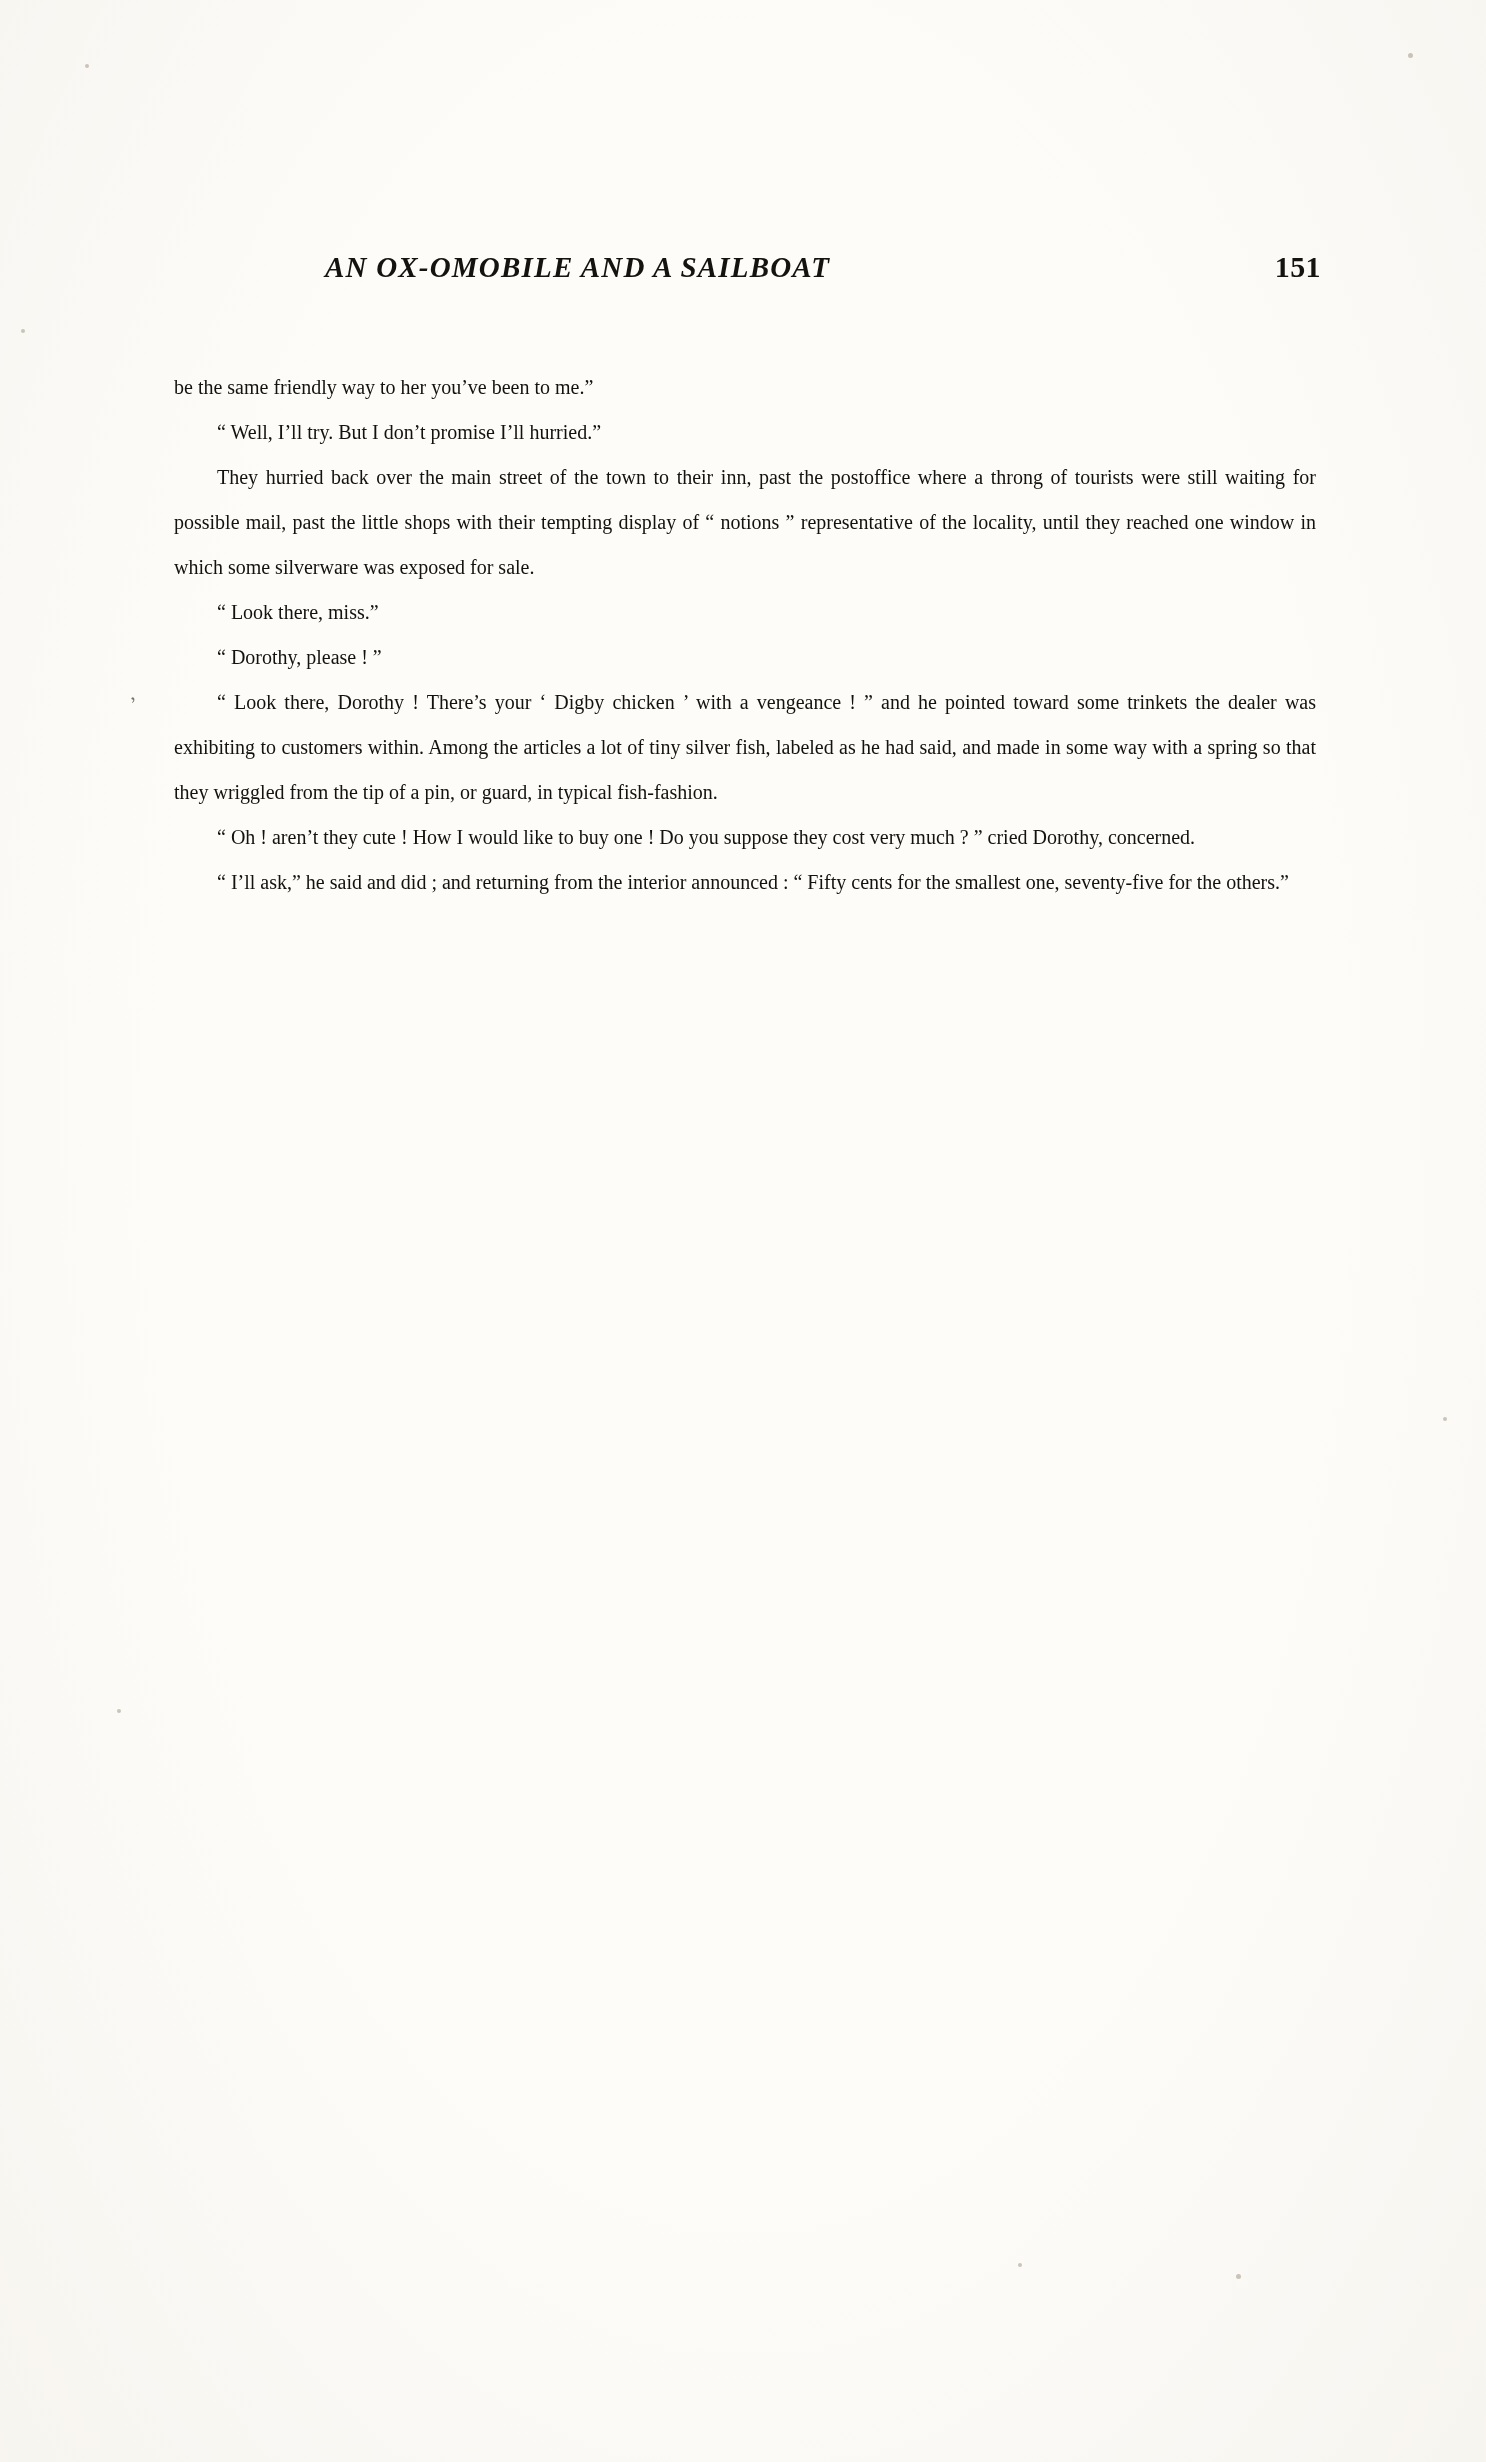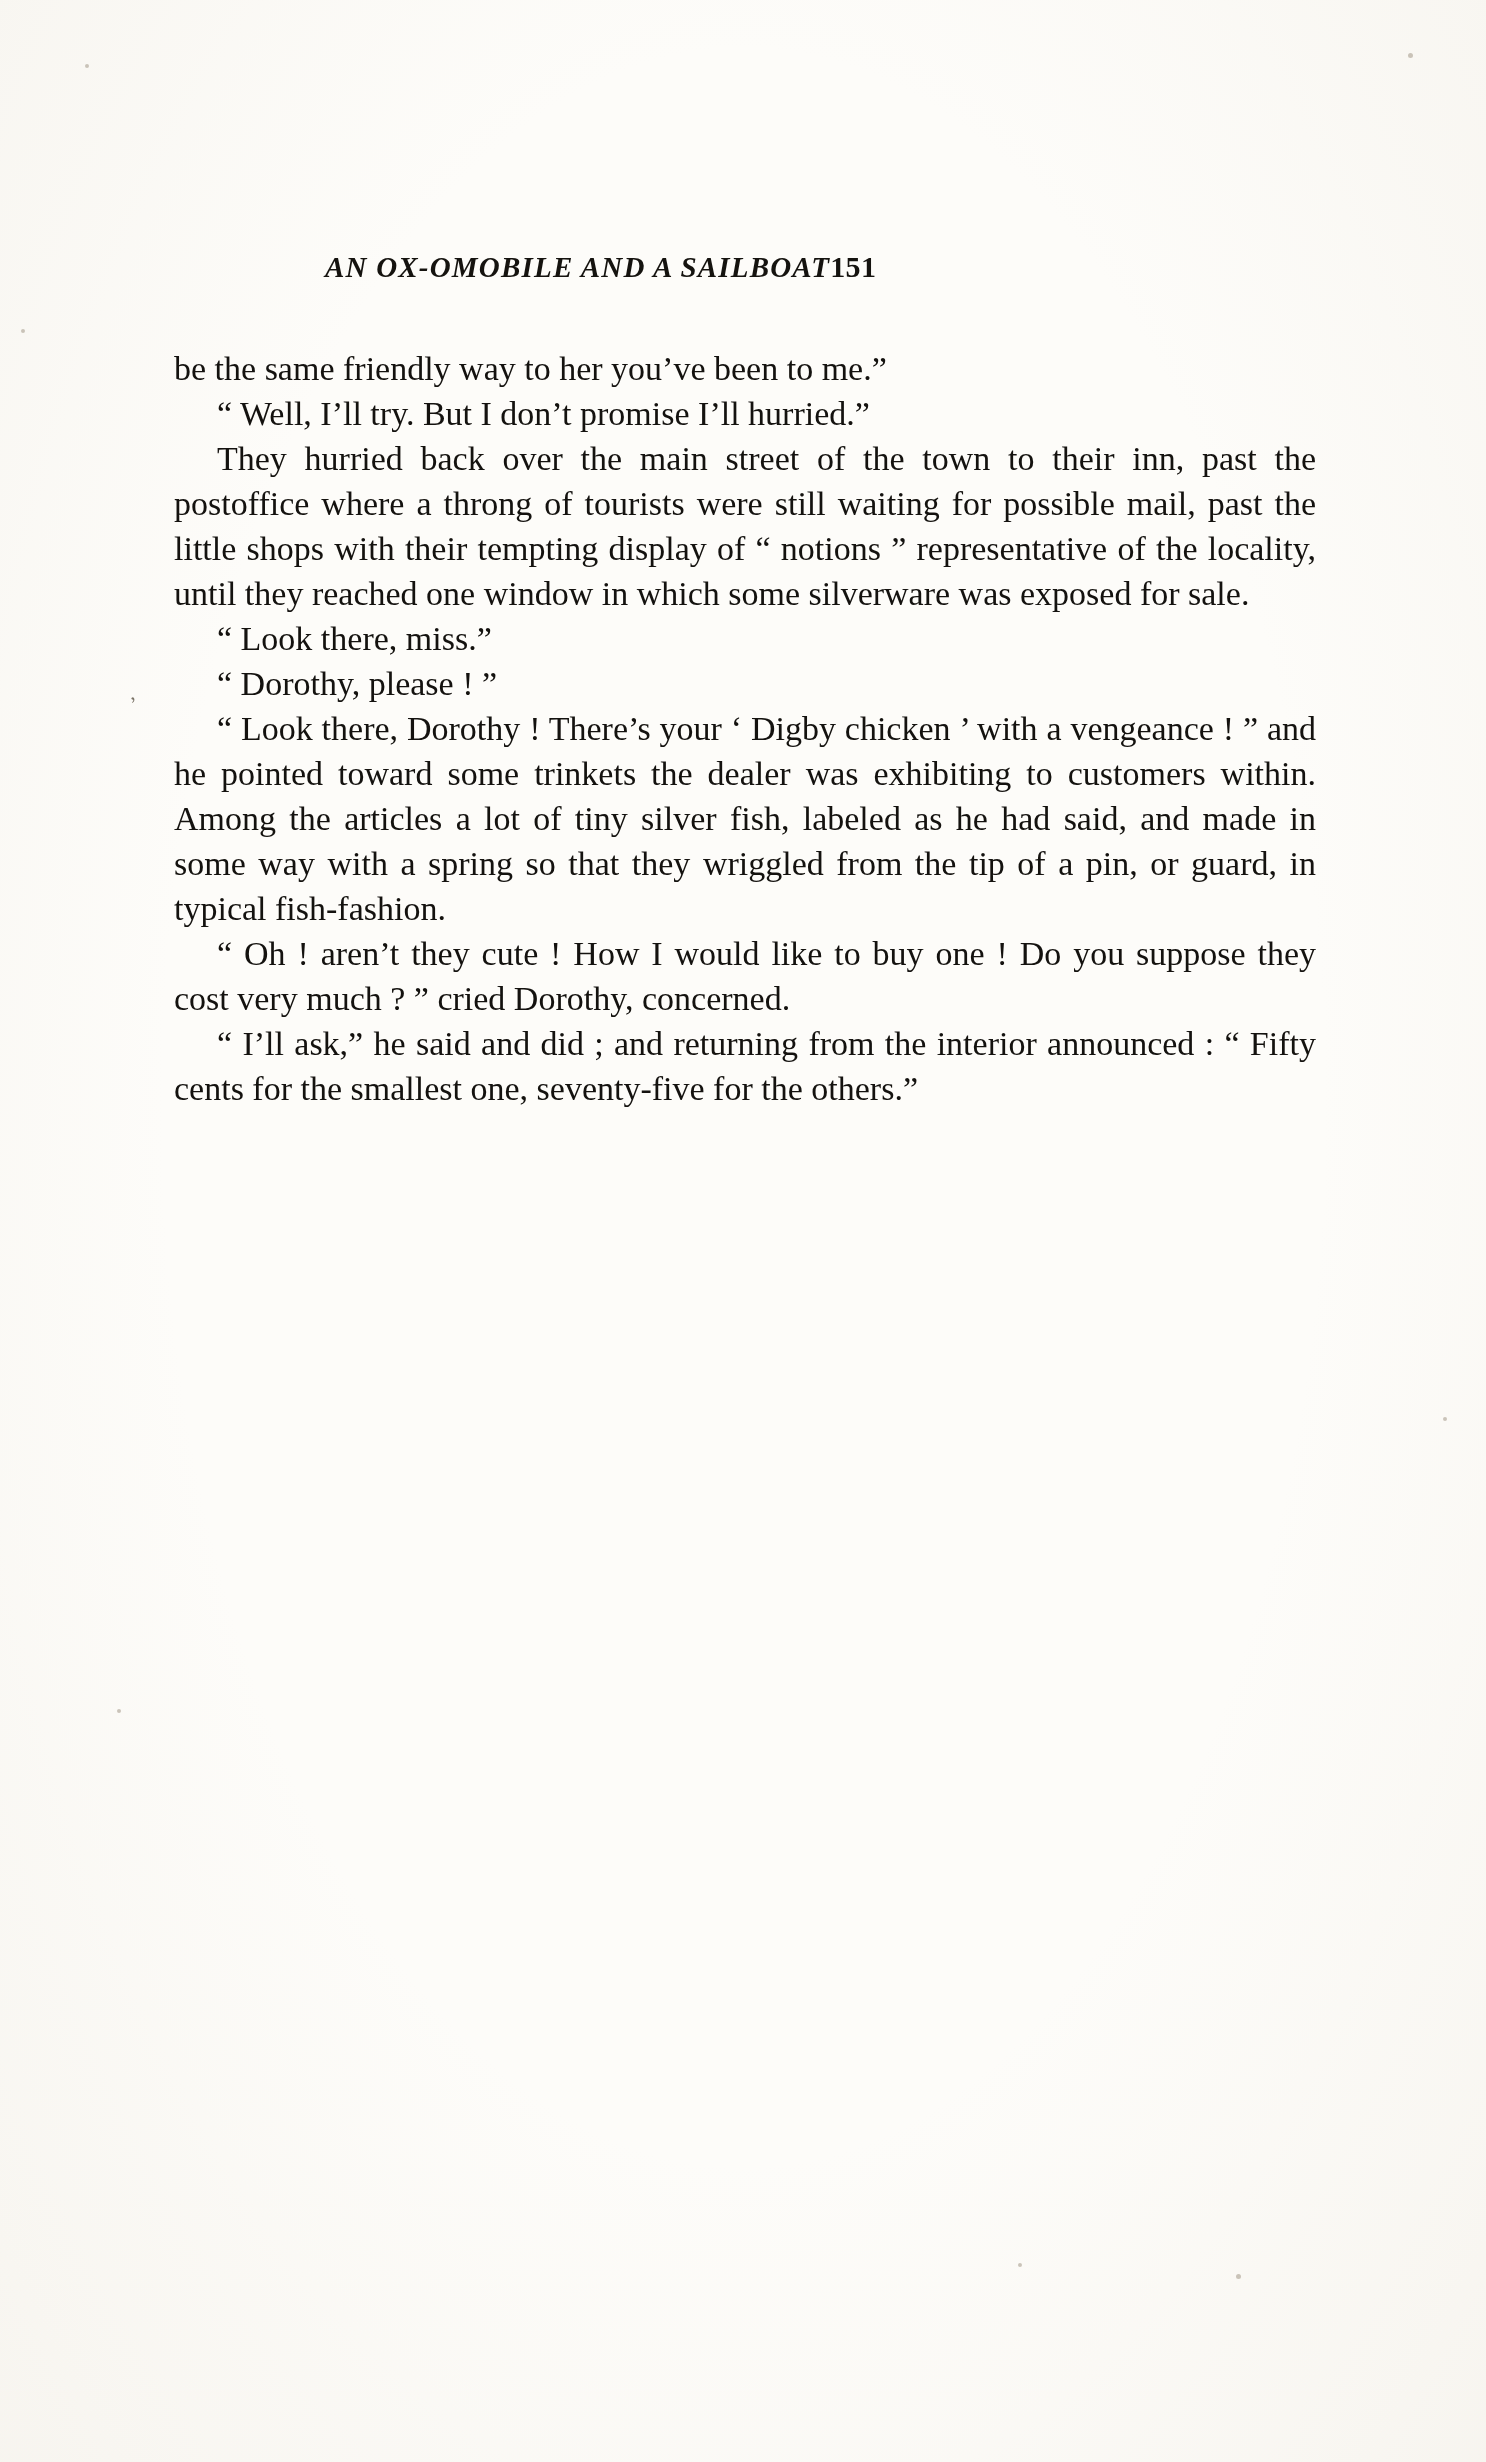--- a/index.html
+++ b/index.html
@@ -32,43 +32,44 @@
   }
   .content {
     position: absolute;
     left: 174px;
     top: 250px;
     width: 1142px;
   }
   .running-head {
     display: flex;
     align-items: baseline;
+    justify-content: space-between;
     width: 996px;
     margin-left: 151px;
-    margin-bottom: 62px;
+    margin-bottom: 81px;
   }
   .head-title {
     font-family: "Liberation Serif", serif;
     font-style: italic;
     font-weight: 700;
     font-size: 29px;
     letter-spacing: 1.2px;
     color: #15130f;
     white-space: nowrap;
   }
   .folio {
     font-family: "Liberation Serif", serif;
     font-weight: 700;
     font-size: 30px;
     letter-spacing: 0.4px;
     color: #15130f;
   }
   .body-text {
     width: 1142px;
-    font-size: 34px;
+    font-size: 20px;
     line-height: 45px;
     text-align: justify;
     text-justify: inter-word;
     color: #14120f;
     -webkit-font-smoothing: antialiased;
   }
   .body-text p {
     margin: 0;
     text-indent: 43px;
   }

